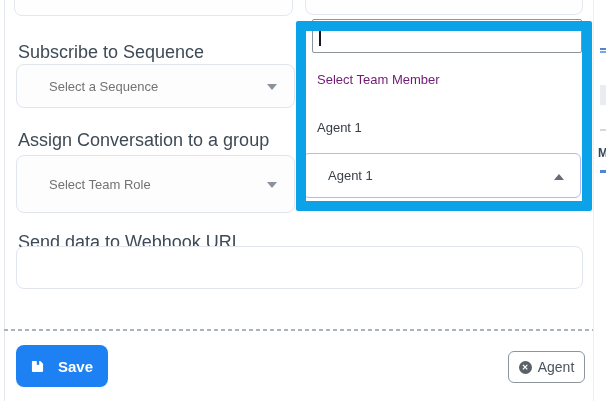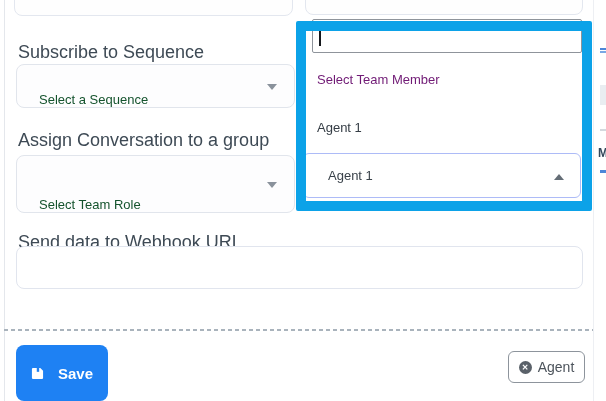--- a/index.html
+++ b/index.html
@@ -30,22 +30,22 @@
   .top-input.left  { left: 14px;  top: -12px; width: 279px; height: 28px; }
   .top-input.right { left: 305px; top: -10px; width: 278px; height: 25px; }
 
   .field-label { font-size: 18px; color: #3e4a55; }
   .lbl-subscribe { left: 18px; top: 42px; }
   .lbl-assign    { left: 18px; top: 130px; text-align: right; }
   .lbl-webhook   { left: 18px; top: 232px; }
 
   .select-box {
     border: 1px solid #e1e5ec; border-radius: 8px; background: #fdfdfe;
-    display: flex; align-items: flex-end; padding-left: 22px;
-    font-size: 13px; color: #14532d; cursor: pointer;
+    display: flex; align-items: center; padding-left: 32px;
+    font-size: 13px; color: #737373; cursor: pointer;
   }
   .sel-sequence { left: 16px; top: 64px;  width: 279px; height: 44px; }
   .sel-role     { left: 16px; top: 155px; width: 279px; height: 58px; }
 
   .chevron-down {
     position: absolute; right: 17px; top: 50%; margin-top: -2px;
     width: 0; height: 0;
     border-left: 5px solid transparent; border-right: 5px solid transparent;
     border-top: 6px solid #8a929c;
   }
@@ -88,21 +88,21 @@
   }
 
   .footer-divider {
     left: 4px; top: 329px; width: 589px; height: 2px;
     background: repeating-linear-gradient(90deg, #a9b3bc 0 4px, transparent 4px 7px);
   }
 
   .btn { display: flex; align-items: center; justify-content: center; cursor: pointer;
          font-family: "Liberation Sans", sans-serif; }
   .btn-save {
-    left: 16px; top: 345px; width: 92px; height: 56px;
+    left: 16px; top: 345px; width: 92px; height: 42px;
     background: #1e81f3; border: none; border-radius: 8px;
     color: #ffffff; font-size: 15px; font-weight: bold; gap: 14px;
   }
   .btn-close {
     left: 508px; top: 351px; width: 77px; height: 32px;
     background: #ffffff; border: 1px solid #8d949c; border-radius: 6px;
     color: #4d545c; font-size: 14px; gap: 6px;
   }
   .close-circle {
     width: 13px; height: 13px; border-radius: 50%; background: #5a6169;

